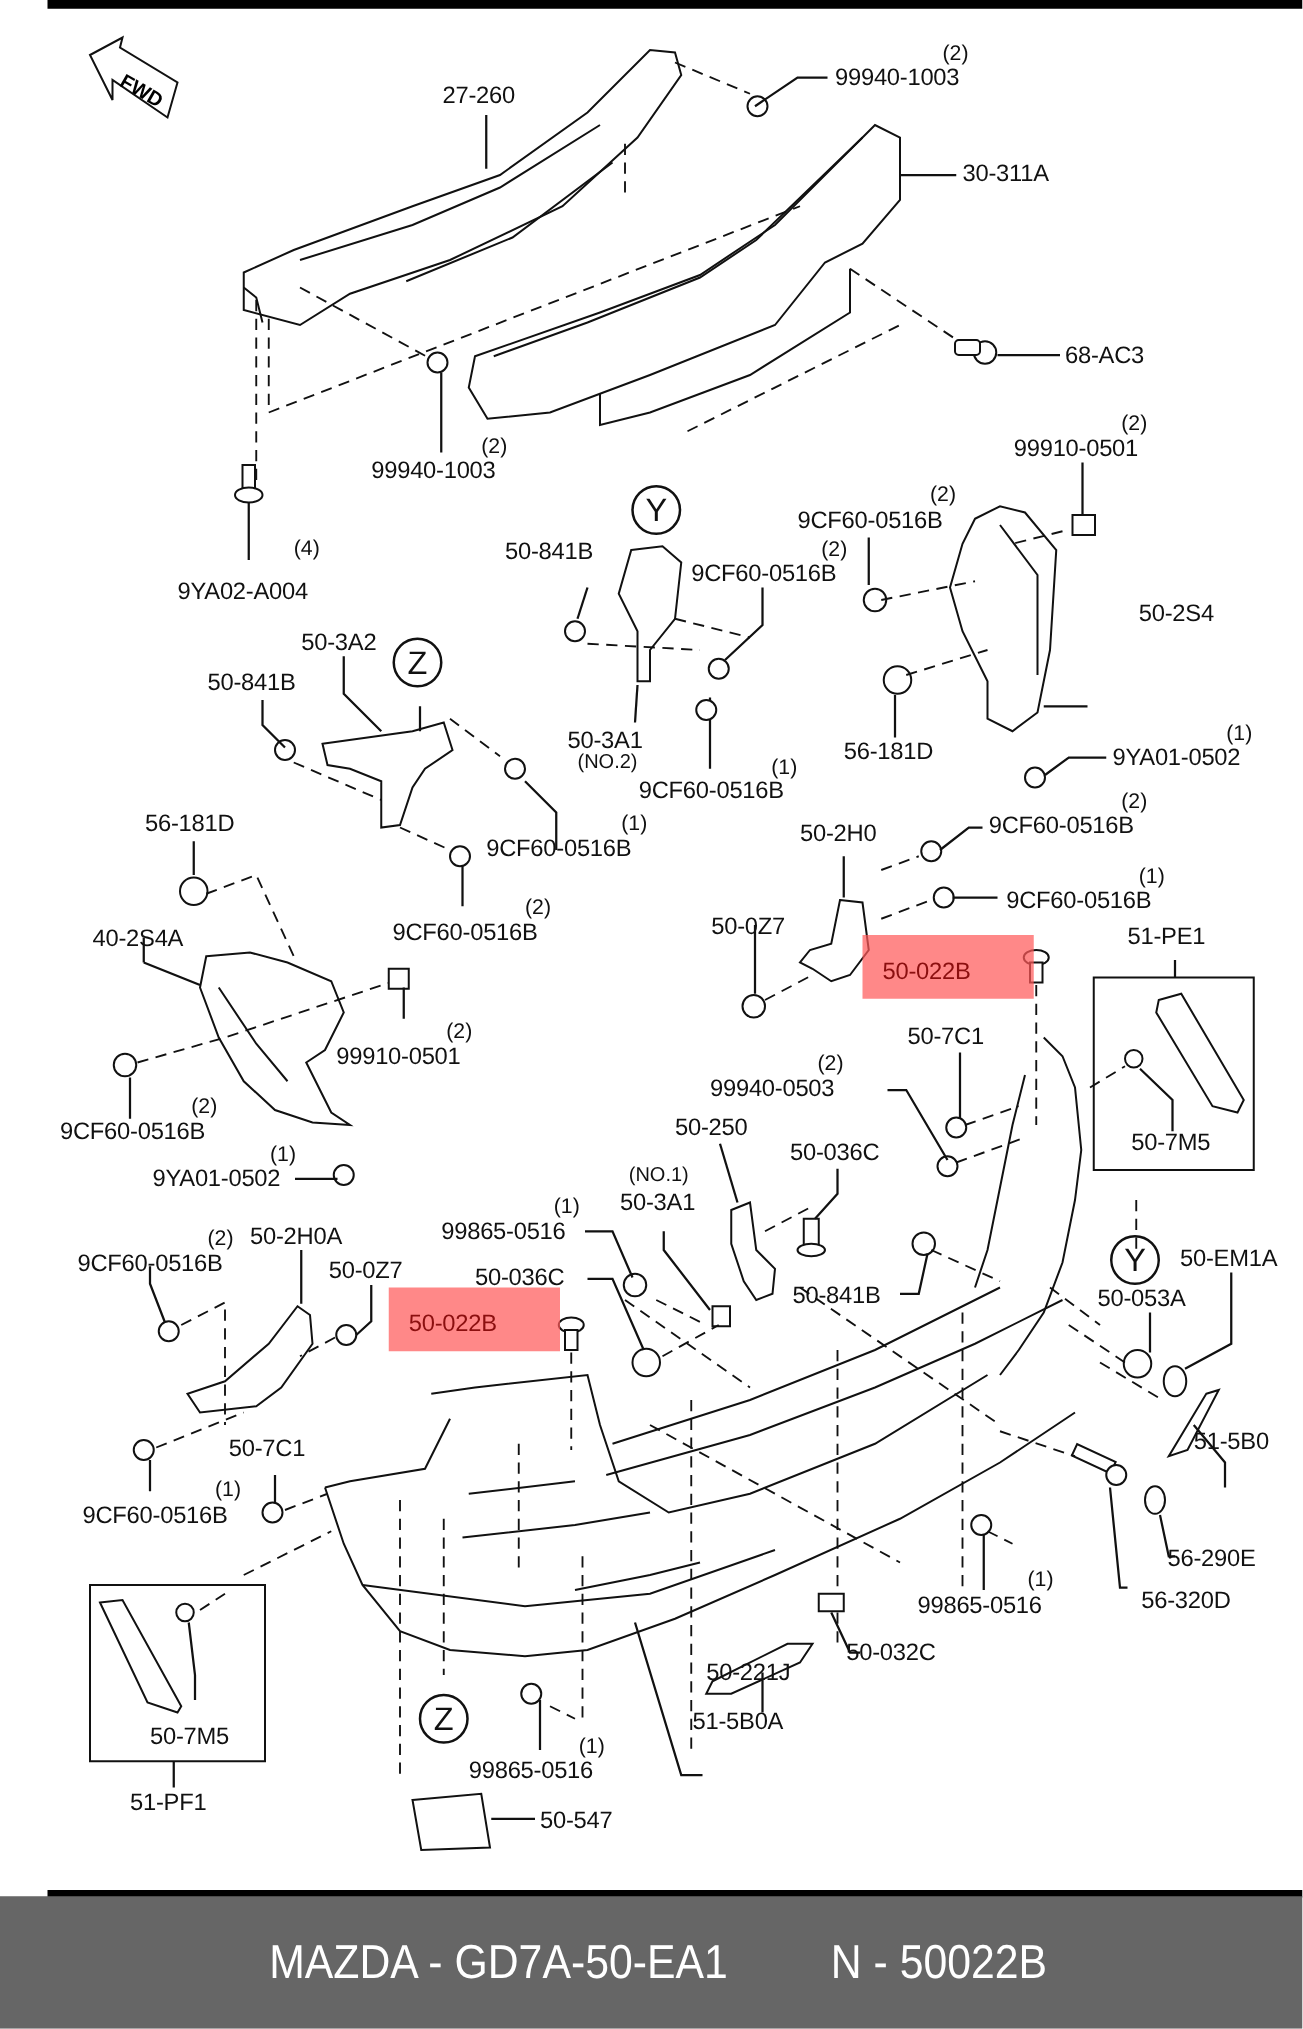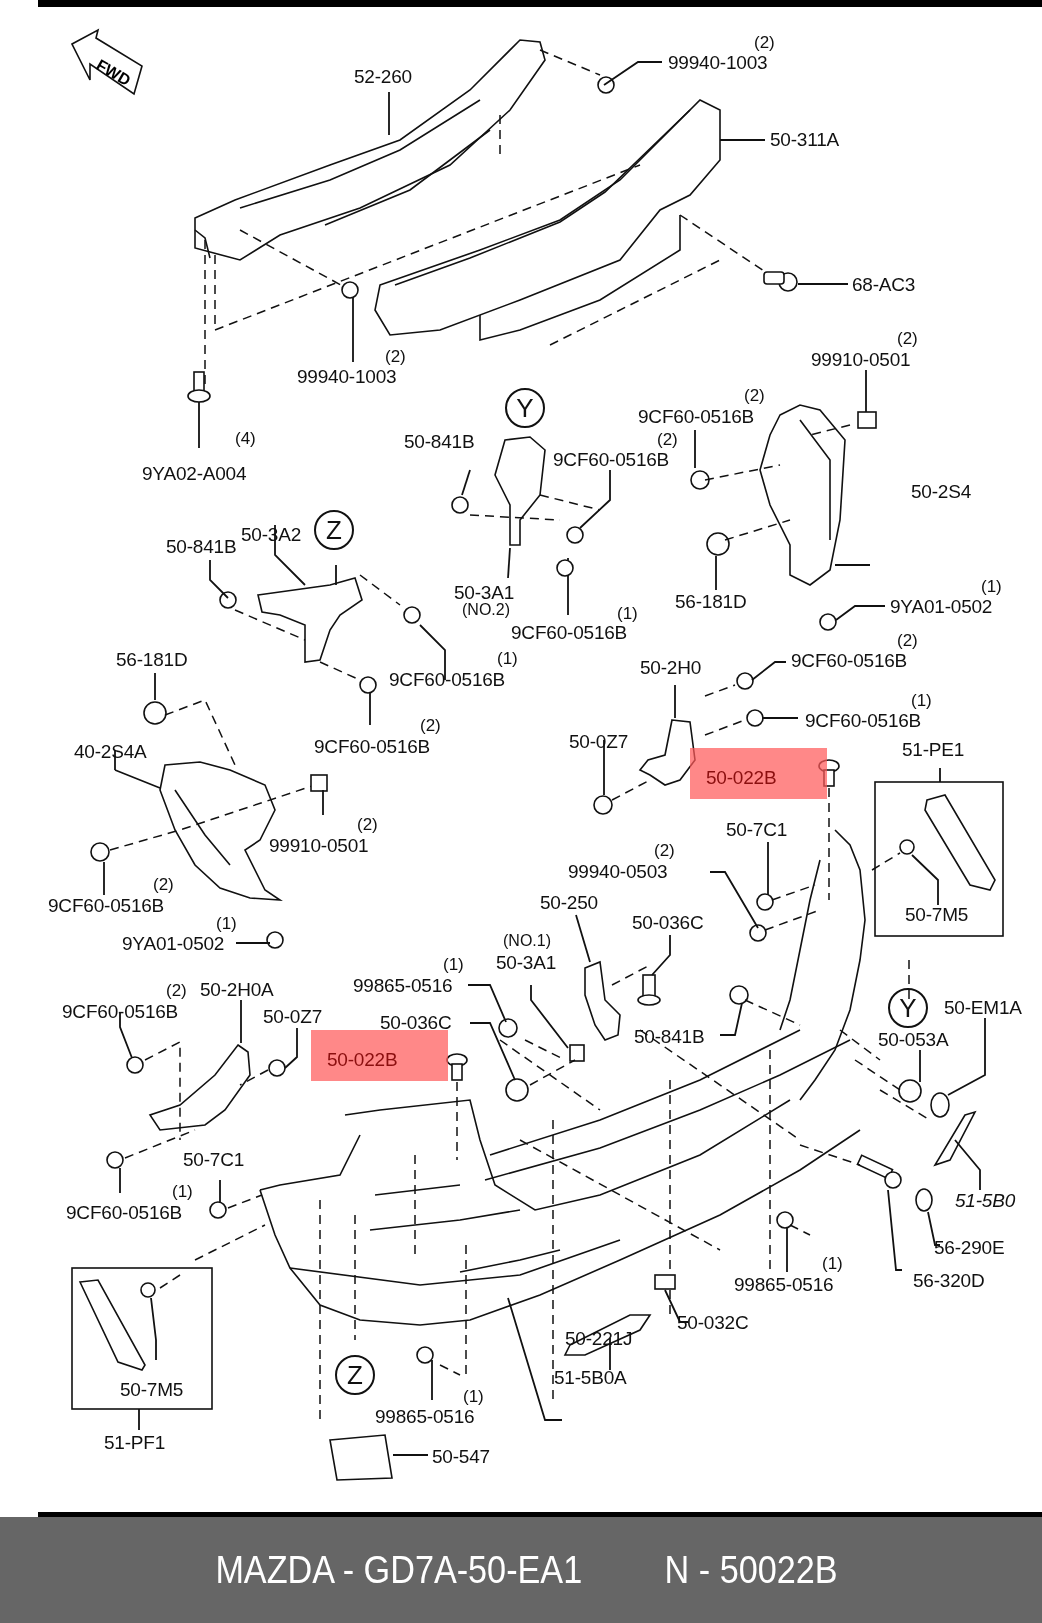--- a/index.html
+++ b/index.html
@@ -311,38 +311,38 @@
     </div>
   <div class="refcircle" style="left:335px; top:1355px;">
       <span>Z</span>
     </div>
 
   
   <div class="hl" style="left:690px; top:748px; width:137px; height:51px;"></div>
   <div class="hl" style="left:311px; top:1030px; width:137px; height:51px;"></div>
 
   
-  <span class="lbl" style="left:354px; top:67px;">52-260</span>
+  <span class="lbl" style="left:354px; top:67px;">27-260</span>
   <span class="qty" style="left:754px; top:34px;">(2)</span>
   <span class="lbl" style="left:668px; top:53px;">99940-1003</span>
-  <span class="lbl" style="left:770px; top:130px;">50-311A</span>
+  <span class="lbl" style="left:770px; top:130px;">30-311A</span>
   <span class="lbl" style="left:852px; top:275px;">68-AC3</span>
   <span class="qty" style="left:385px; top:348px;">(2)</span>
   <span class="lbl" style="left:297px; top:367px;">99940-1003</span>
   <span class="qty" style="left:235px; top:430px;">(4)</span>
   <span class="lbl" style="left:142px; top:452px;margin-top:12px;">9YA02-A004</span>
   <span class="qty" style="left:897px; top:330px;">(2)</span>
   <span class="lbl" style="left:811px; top:350px;">99910-0501</span>
   <span class="qty" style="left:744px; top:387px;">(2)</span>
   <span class="lbl" style="left:638px; top:407px;">9CF60-0516B</span>
   <span class="lbl" style="left:404px; top:432px;">50-841B</span>
   <span class="qty" style="left:657px; top:431px;">(2)</span>
   <span class="lbl" style="left:553px; top:450px;">9CF60-0516B</span>
   <span class="lbl" style="left:911px; top:482px;">50-2S4</span>
-  <span class="lbl" style="left:241px; top:505px;margin-top:20px;">50-3A2</span>
+  <span class="lbl" style="left:241px; top:505px;">50-3A2</span>
   <span class="lbl" style="left:166px; top:537px;">50-841B</span>
   <span class="lbl" style="left:454px; top:583px;">50-3A1</span>
   <span class="note" style="left:462px; top:602px;">(NO.2)</span>
   <span class="qty" style="left:617px; top:605px;">(1)</span>
   <span class="lbl" style="left:511px; top:623px;">9CF60-0516B</span>
   <span class="lbl" style="left:675px; top:592px;">56-181D</span>
   <span class="qty" style="left:981px; top:578px;">(1)</span>
   <span class="lbl" style="left:890px; top:597px;">9YA01-0502</span>
   <span class="qty" style="left:497px; top:650px;">(1)</span>
   <span class="lbl" style="left:389px; top:670px;">9CF60-0516B</span>
@@ -379,21 +379,21 @@
   <span class="lbl" style="left:200px; top:980px;">50-2H0A</span>
   <span class="lbl" style="left:263px; top:1007px;">50-0Z7</span>
   <span class="lbl" style="left:380px; top:1013px;">50-036C</span>
   <span class="lbl" style="left:634px; top:1027px;">50-841B</span>
   <span class="lbl" style="left:944px; top:998px;">50-EM1A</span>
   <span class="lbl" style="left:878px; top:1030px;">50-053A</span>
   <span class="lbl hl-text" style="left:327px; top:1050px;">50-022B</span>
   <span class="lbl" style="left:183px; top:1150px;">50-7C1</span>
   <span class="qty" style="left:172px; top:1183px;">(1)</span>
   <span class="lbl" style="left:66px; top:1203px;">9CF60-0516B</span>
-  <span class="lbl" style="left:955px; top:1191px;font-style:italic;">51-5B0</span>
+  <span class="lbl" style="left:955px; top:1144px;">51-5B0</span>
   <span class="lbl" style="left:934px; top:1238px;">56-290E</span>
   <span class="qty" style="left:822px; top:1255px;">(1)</span>
   <span class="lbl" style="left:734px; top:1275px;">99865-0516</span>
   <span class="lbl" style="left:913px; top:1271px;">56-320D</span>
   <span class="lbl" style="left:677px; top:1313px;">50-032C</span>
   <span class="lbl" style="left:120px; top:1380px;">50-7M5</span>
   <span class="lbl" style="left:104px; top:1433px;text-align:right;">51-PF1</span>
   <span class="qty" style="left:463px; top:1388px;">(1)</span>
   <span class="lbl" style="left:375px; top:1407px;">99865-0516</span>
   <span class="lbl" style="left:554px; top:1368px;">51-5B0A</span>

